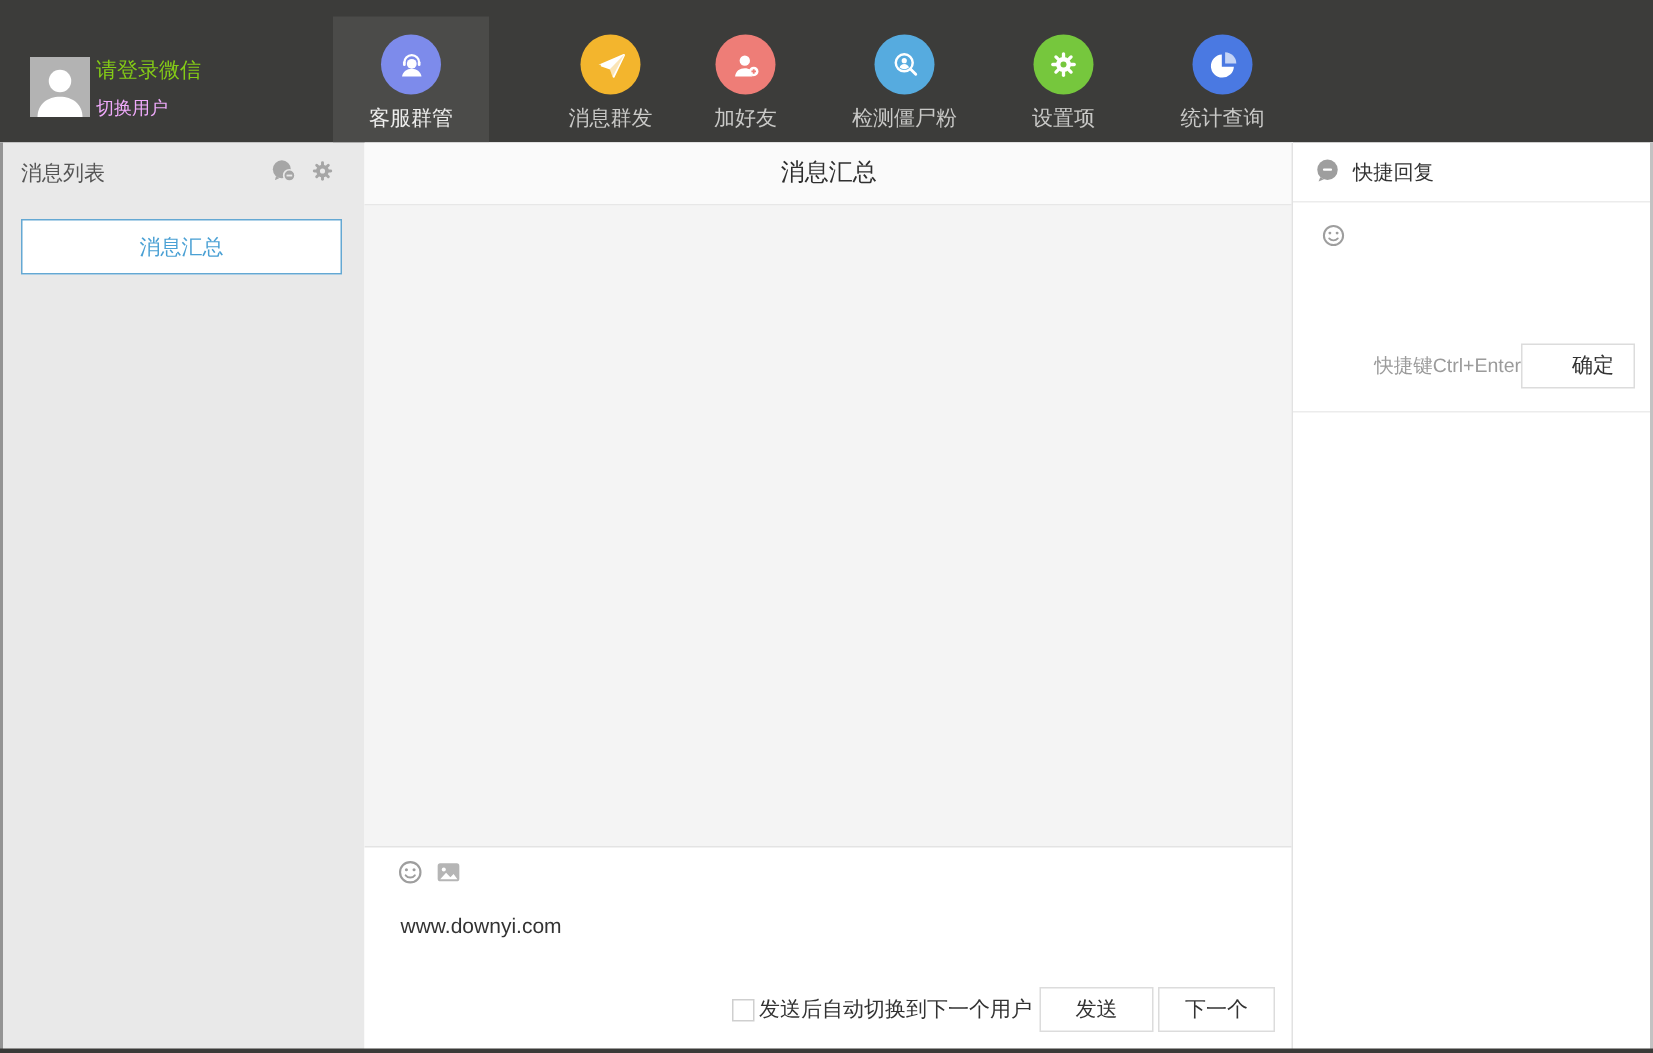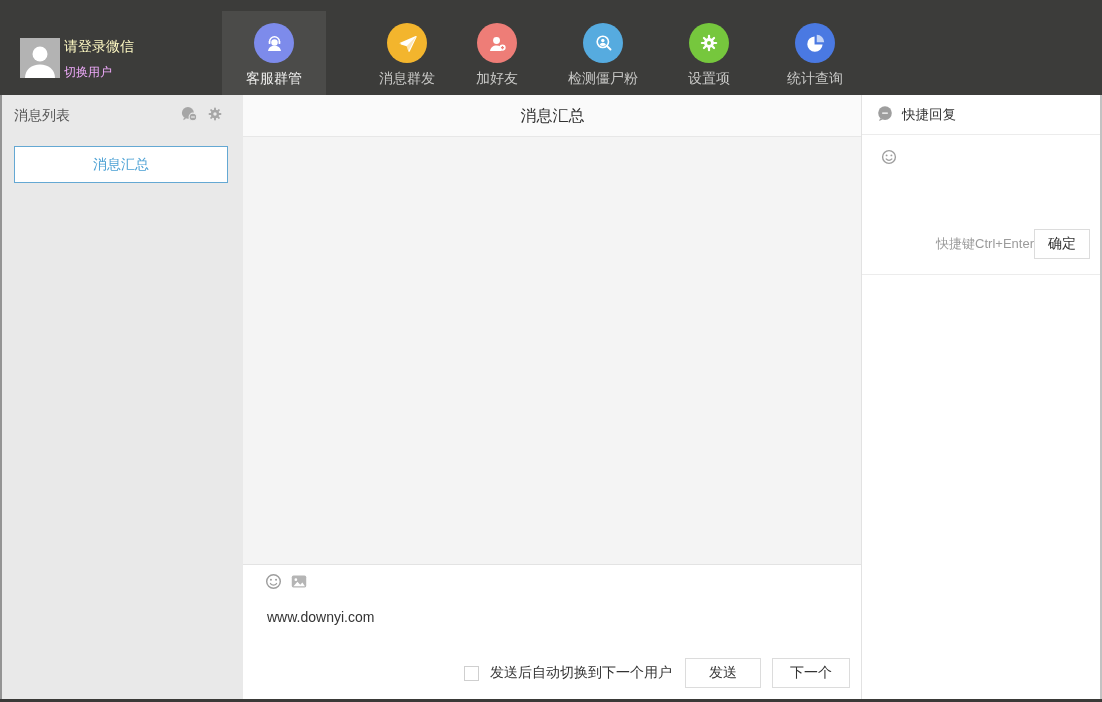--- a/index.html
+++ b/index.html
@@ -17,21 +17,21 @@
   .help-btn{width:15px;height:15px;border-radius:50%;background:#979797;color:#3c3c3a;
     font-size:11px;font-weight:bold;text-align:center;line-height:15px;cursor:default;}
   .btn-min,.btn-max,.btn-close{width:14px;height:16px;position:relative;display:block;}
   .btn-min i{position:absolute;left:1px;top:8px;width:12px;height:2px;background:#d9d9d9;}
   .btn-max i{position:absolute;left:1px;top:3px;width:10px;height:8px;border:2px solid #d9d9d9;}
   .btn-close i,.btn-close i:after{position:absolute;content:"";left:0;top:8px;width:15px;height:2px;background:#d9d9d9;}
   .btn-close i{transform:rotate(45deg);}
   .btn-close i:after{top:0;transform:rotate(-90deg);}
   
   .avatar{position:absolute;left:20px;top:38px;width:40px;height:40px;background:#b3b3b3;overflow:hidden;}
-  .user-name{position:absolute;left:64px;top:38px;font-size:14px;color:#fef9c3;}
+  .user-name{position:absolute;left:64px;top:38px;font-size:14px;color:#84cc16;}
   .user-switch{position:absolute;left:64px;top:64px;font-size:12px;color:#f0abfc;cursor:pointer;}
   
   .nav-item{position:absolute;top:11px;height:84px;width:104px;display:flex;flex-direction:column;
     align-items:center;cursor:pointer;}
   .nav-item.selected{background:#4b4b49;}
   .nav-circle{margin-top:12px;width:40px;height:40px;border-radius:50%;display:flex;align-items:center;justify-content:center;}
   .nav-label{margin-top:7px;font-size:14px;color:#c9c9c7;white-space:nowrap;}
   .nav-item.selected .nav-label{color:#ededec;}
   .nav-0{left:222px;}.nav-1{left:319px;margin-left:36px;}.nav-2{left:445px;}.nav-3{left:551px;}.nav-4{left:657px;}.nav-5{left:763px;}
   
@@ -42,37 +42,37 @@
   .summary-btn{position:absolute;left:14px;top:146px;width:212px;height:35px;background:#fff;
     border:1px solid #64a8d3;color:#4aa0d4;font-size:14px;text-align:center;line-height:35px;cursor:pointer;}
   
   .main{position:absolute;left:243px;top:95px;right:240px;bottom:0;background:#f4f4f4;}
   .main-header{position:absolute;top:0;left:0;right:0;height:41px;background:#fafafa;
     border-bottom:1px solid #e7e7e7;text-align:center;line-height:41px;font-size:16px;color:#2f2f2f;}
   .main-content{position:absolute;top:42px;left:0;right:0;bottom:137px;background:#f4f4f4;}
   .composer{position:absolute;left:0;right:0;bottom:0;height:137px;background:#fff;border-top:1px solid #e3e3e3;}
   .composer-tools{position:absolute;left:22px;top:8px;display:flex;gap:8px;align-items:center;}
   .composer-text{position:absolute;left:24px;top:44px;font-size:14px;color:#333;}
-  .composer-actions{position:absolute;right:12px;bottom:14px;display:flex;align-items:center;gap:11px;height:30px;}
+  .composer-actions{position:absolute;right:12px;bottom:14px;display:flex;align-items:center;gap:3px;height:30px;}
   .checkbox{width:13px;height:13px;border:1px solid #cfcfcf;background:#fff;cursor:pointer;}
   .chk-label{font-size:14px;color:#333;margin-right:2px;}
   .btn{height:28px;background:#fff;border:1px solid #dcdcdc;color:#333;font-size:14px;
     display:flex;align-items:center;justify-content:center;cursor:pointer;}
   .btn-send{width:74px;}
   .btn-next{width:76px;}
   
   .right-panel{position:absolute;top:95px;right:0;width:240px;bottom:0;background:#fff;border-left:1px solid #e2e2e2;}
   .qr-section{position:absolute;top:0;left:0;right:0;height:179px;border-bottom:1px solid #ececec;}
   .qr-header{position:relative;height:39px;border-bottom:1px solid #ececec;}
   .qr-header .qr-bubble{position:absolute;left:14px;top:10px;}
   .qr-title{position:absolute;left:40px;top:0;line-height:39px;font-size:13.5px;color:#333;}
   .qr-emoji{position:absolute;left:19px;top:54px;}
   .qr-footer{position:absolute;right:12px;top:134px;display:flex;align-items:center;}
   .qr-hint{font-size:13px;color:#9b9b9b;}
-  .btn-confirm{width:54px;height:28px;}
+  .btn-confirm{width:54px;height:28px;padding-left:20px;}
   
   .edge-left{position:absolute;left:0;top:95px;bottom:0;width:2px;background:#949494;z-index:6;}
   .edge-right{position:absolute;right:0;top:95px;bottom:0;width:2px;background:#c2c2c2;z-index:6;}
   .edge-bottom{position:absolute;left:0;right:0;bottom:0;height:3px;background:#3a3a38;z-index:7;}
   svg{display:block;}
 </style>
 <title>微信未运行</title></head>
 <body>
 
 <div class="window">

